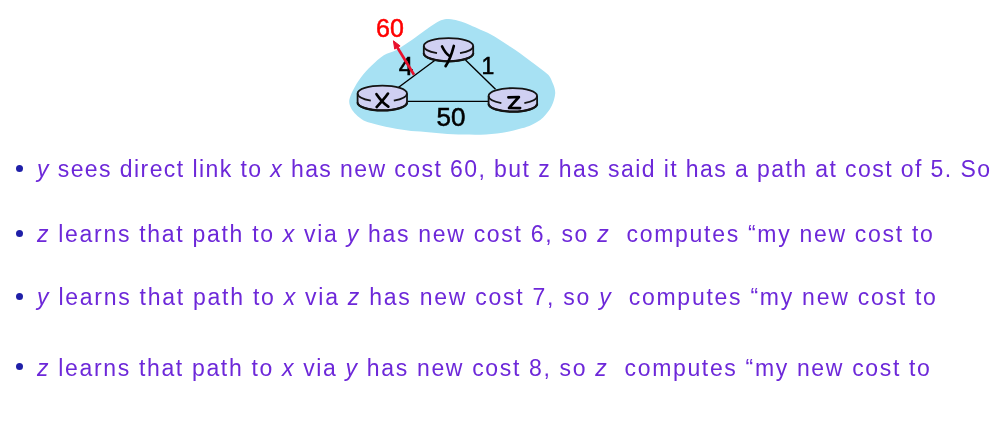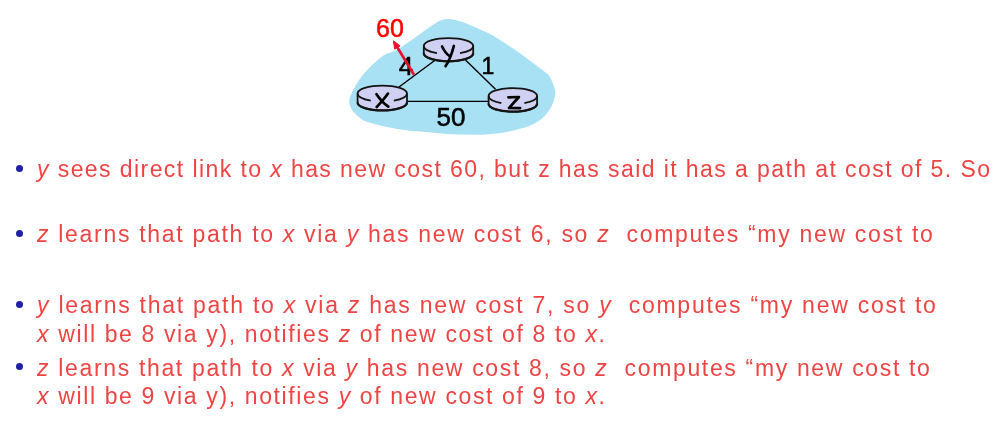--- a/index.html
+++ b/index.html
@@ -1,16 +1,16 @@
 <!DOCTYPE html>
 <html><head><meta charset="utf-8"><style>
 html,body{margin:0;padding:0;background:#fff}
 body{position:relative;width:1001px;height:421px;overflow:hidden;font-family:"Liberation Sans",sans-serif}
 svg.diag{position:absolute;left:0;top:0}
-.b{position:absolute;left:37px;width:965px;font-size:23px;line-height:28.6px;color:#ef4444;letter-spacing:0}
+.b{position:absolute;left:37px;width:965px;font-size:23px;line-height:28.6px;color:#6d28d9;letter-spacing:0}
 .b::before{content:"";position:absolute;left:-21.5px;top:9.8px;width:7px;height:7px;border-radius:50%;background:#1F1FA8}
 i{font-style:italic}
 </style></head><body>
 <svg class="diag" width="1001" height="421" viewBox="0 0 1001 421">
 
   <path d="M349.3,100.0 C349.8,96.8 351.8,92.8 353.7,89.0 C355.6,85.2 357.9,81.4 360.9,77.5 C363.8,73.6 367.6,69.4 371.4,65.7 C375.2,62.0 379.8,57.7 383.8,55.2 C387.8,52.7 391.3,52.8 395.5,50.6 C399.7,48.4 404.4,45.1 408.8,42.1 C413.2,39.1 418.2,35.4 422.1,32.6 C426.0,29.8 428.9,27.6 432.0,25.5 C435.1,23.4 438.3,21.4 441.0,20.3 C443.7,19.2 445.8,19.1 448.0,19.0 C450.2,18.9 451.8,19.3 454.0,19.7 C456.2,20.1 458.3,20.6 461.0,21.5 C463.7,22.4 466.8,23.6 470.0,25.0 C473.2,26.4 477.2,28.3 480.5,29.8 C483.8,31.3 486.8,32.4 490.0,34.1 C493.2,35.8 496.7,37.9 500.0,40.0 C503.3,42.1 506.7,44.4 510.0,46.6 C513.3,48.8 516.7,50.9 520.0,53.3 C523.3,55.7 526.7,58.3 530.0,60.8 C533.3,63.3 536.9,65.8 540.0,68.2 C543.1,70.6 546.5,72.8 548.5,75.0 C550.5,77.2 551.0,79.3 552.0,81.5 C553.0,83.7 554.0,86.0 554.5,88.0 C555.0,90.0 555.3,91.5 555.2,93.5 C555.1,95.5 554.6,97.6 554.0,99.7 C553.4,101.8 552.6,103.9 551.6,105.9 C550.6,108.0 549.2,110.1 547.8,112.0 C546.4,113.9 544.9,115.7 543.1,117.4 C541.3,119.1 539.3,120.7 537.0,122.1 C534.7,123.5 532.3,124.8 529.3,125.9 C526.3,127.1 522.5,128.0 519.0,129.0 C515.5,130.0 511.7,131.0 508.0,131.7 C504.3,132.4 500.7,132.9 497.0,133.4 C493.3,133.9 489.7,134.2 486.0,134.4 C482.3,134.6 478.7,134.7 475.0,134.7 C471.3,134.7 467.7,134.7 464.0,134.6 C460.3,134.5 456.7,134.4 453.0,134.2 C449.3,134.0 445.7,133.8 442.0,133.5 C438.3,133.2 434.6,132.8 431.0,132.5 C427.4,132.2 423.8,131.8 420.5,131.5 C417.2,131.2 414.4,131.3 411.2,131.0 C407.9,130.7 404.4,130.1 401.0,129.6 C397.6,129.1 394.4,128.5 391.0,127.8 C387.6,127.1 383.7,126.3 380.4,125.5 C377.1,124.7 373.8,123.8 371.0,123.0 C368.2,122.2 366.2,121.9 363.7,120.5 C361.2,119.1 358.1,116.6 356.0,114.5 C353.9,112.4 352.1,110.4 351.0,108.0 C349.9,105.6 348.9,103.2 349.3,100.0 Z" fill="#A7E1F3"></path>
 
   <line x1="397" y1="88.5" x2="436" y2="59.5" stroke="#000" stroke-width="1.4"></line>
   <line x1="465.5" y1="60" x2="495.5" y2="89.3" stroke="#000" stroke-width="1.4"></line>
   <line x1="407.5" y1="101.4" x2="488.6" y2="101.4" stroke="#000" stroke-width="1.4"></line>
@@ -48,15 +48,15 @@
   <g stroke="#E8112D" fill="#E8112D">
     <line x1="414" y1="74.8" x2="397.4" y2="47.5" stroke-width="2.7"></line>
     <polygon points="393.4,40.8 400.1,45.9 394.7,49.1" stroke-width="1"></polygon>
   </g>
 </svg>
 
 <div class="b" style="top:155.3px"><span style="letter-spacing:1.42px"><i>y</i> sees direct link to <i>x</i> has new cost 60, but z has said it has a path at cost of 5. So</span><br></div>
 
 <div class="b" style="top:220.1px"><span style="letter-spacing:1.70px"><i>z</i> learns that path to <i>x</i> via <i>y</i> has new cost 6, so <i>z</i>&nbsp; computes “my new cost to</span><br></div>
 
-<div class="b" style="top:291px"><span style="letter-spacing:1.74px"><i>y</i> learns that path to <i>x</i> via <i>z</i> has new cost 7, so <i>y</i>&nbsp; computes “my new cost to</span><br><span style="letter-spacing:1.63px"><i>x</i> will be 8 via y), notifies <i>z</i> of new cost of 8 to <i>x</i>.</span></div>
+<div class="b" style="top:283px"><span style="letter-spacing:1.74px"><i>y</i> learns that path to <i>x</i> via <i>z</i> has new cost 7, so <i>y</i>&nbsp; computes “my new cost to</span><br></div>
 
-<div class="b" style="top:353.7px"><span style="letter-spacing:1.66px"><i>z</i> learns that path to <i>x</i> via <i>y</i> has new cost 8, so <i>z</i>&nbsp; computes “my new cost to</span><br><span style="letter-spacing:1.63px"><i>x</i> will be 9 via y), notifies <i>y</i> of new cost of 9 to <i>x</i>.</span></div>
+<div class="b" style="top:353.7px"><span style="letter-spacing:1.66px"><i>z</i> learns that path to <i>x</i> via <i>y</i> has new cost 8, so <i>z</i>&nbsp; computes “my new cost to</span><br></div>
 
 </body></html>

